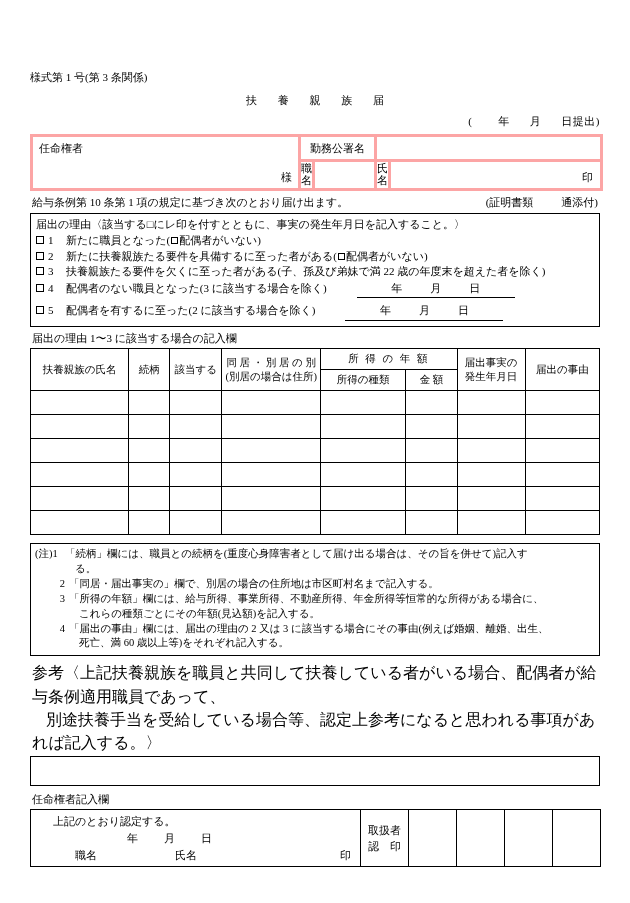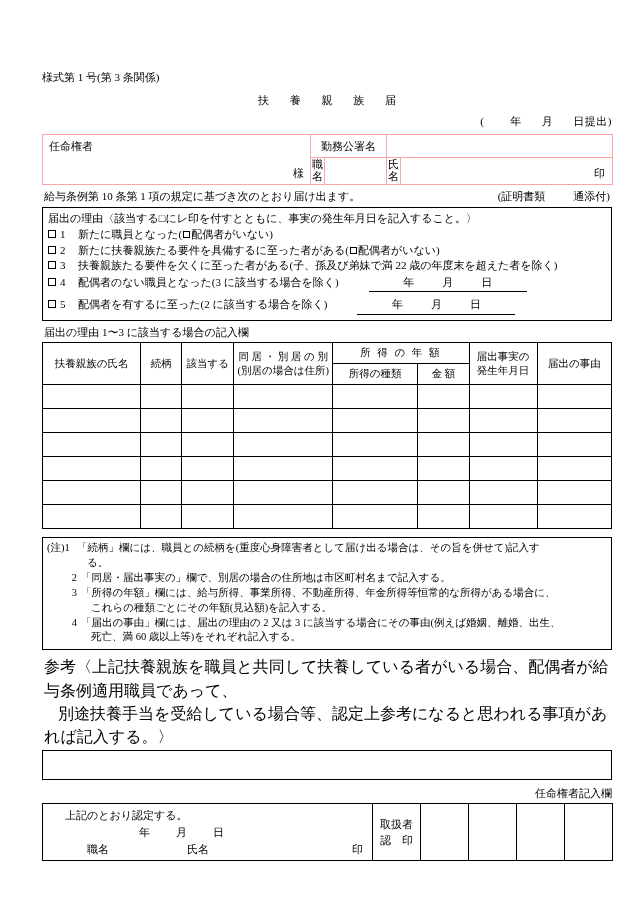--- a/index.html
+++ b/index.html
@@ -14,21 +14,21 @@
   .page {
     position: relative;
     width: 630px;
     height: 903px;
     background: #ffffff;
     overflow: hidden;
     box-sizing: border-box;
   }
   .sheet {
     position: absolute;
-    left: 42px;
+    left: 30px;
     top: 70px;
     width: 570px;
   }
 
   .form-no { font-size: 11px; margin-bottom: 8px; }
 
   .doc-title {
     text-align: center;
     font-size: 11px;
     letter-spacing: 9px;
@@ -45,21 +45,21 @@
   .submit-line .gap { display: inline-block; width: 26px; }
   .submit-line .gap-s { display: inline-block; width: 20px; }
 
   
   table.grid {
     border-collapse: collapse;
     width: 100%;
     table-layout: fixed;
   }
   table.grid td {
-    border: 1px solid #fca5a5;
+    border: 3px solid #fca5a5;
     font-size: 11px;
     vertical-align: middle;
     padding: 0;
   }
   .cell-pad { padding: 3px 5px; }
 
   .appointer-name {
     height: 48px;
     position: relative;
   }
@@ -181,21 +181,21 @@
 
   
   .ref-text {
     font-size: 16px;
     line-height: 1.45;
     margin: 5px 0 2px 2px;
   }
   .ref-text .ln2 { display: block; text-indent: 14px; }
   .ref-blank { height: 30px; }
 
-  .bottom-caption { font-size: 11px; margin: 6px 0 2px 2px; text-align: right; }
+  .bottom-caption { font-size: 11px; margin: 6px 0 2px 2px; }
 
   
   table.bot {
     border-collapse: collapse;
     width: 100%;
     table-layout: fixed;
   }
   table.bot td {
     border: 1px solid #000000;
     font-size: 11px;

